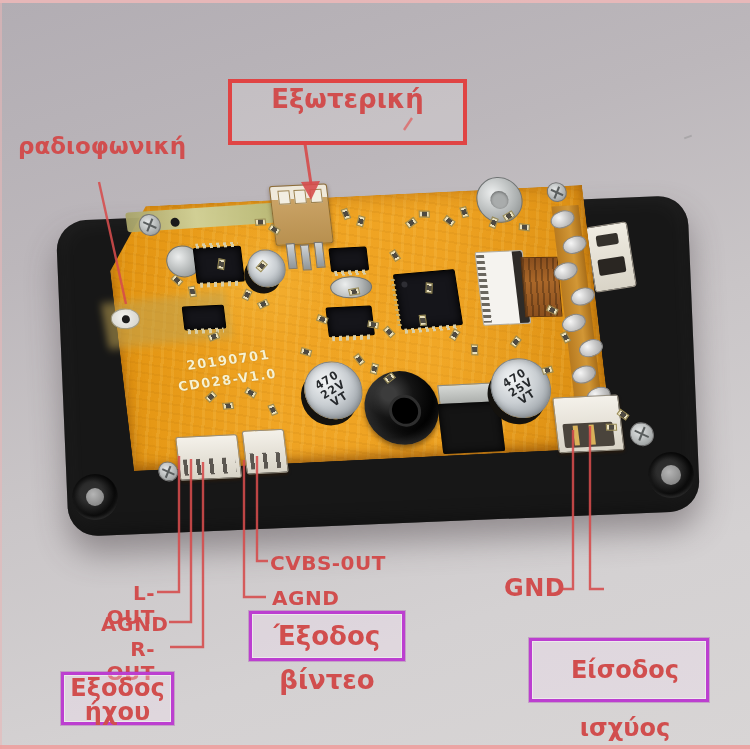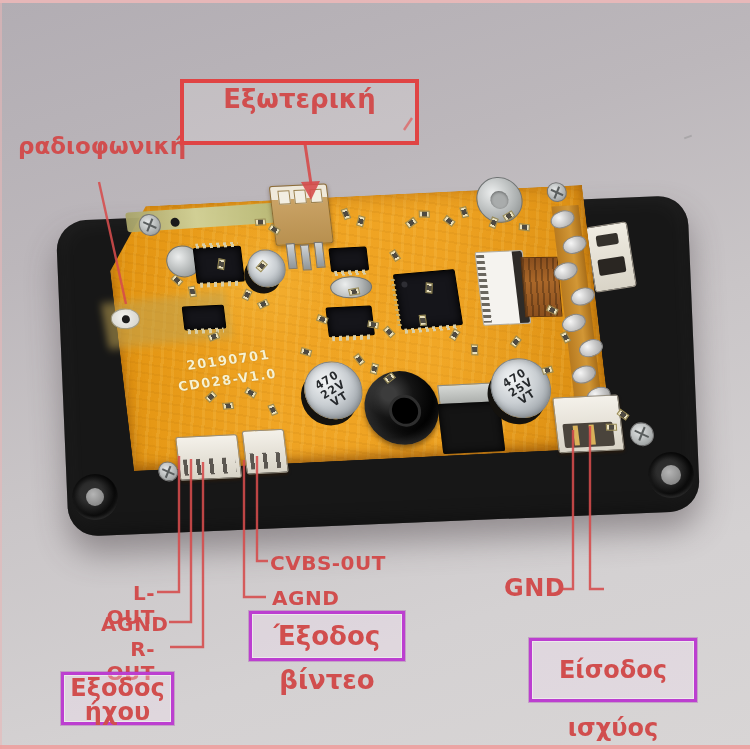--- a/index.html
+++ b/index.html
@@ -54,21 +54,21 @@
   .screw:before,.screw:after{content:"";position:absolute;left:50%;top:15%;bottom:15%;width:2px;margin-left:-1px;background:#5a5e5e;}
   .screw:before{transform:rotate(28deg);} .screw:after{transform:rotate(-62deg);}
   .silk{position:absolute;color:#f8f2cf;font-weight:bold;font-size:13px;letter-spacing:1.5px;
     transform:rotate(-5deg);text-shadow:0 0 1px rgba(120,70,0,.6);}
   
   .anno-svg{position:absolute;left:0;top:0;z-index:5;pointer-events:none;}
   .lbl{position:absolute;z-index:6;color:#d14e4e;font-weight:bold;}
   .lbl.pin{font-size:20px;letter-spacing:.5px;}
   .lbl.big{font-size:24px;letter-spacing:.5px;}
   .redbox{position:absolute;z-index:6;border:4px solid #e04444;background:rgba(240,236,238,.22);
-    color:#d14e4e;text-align:center;font-weight:bold;}
+    color:#d14e4e;text-align:center;font-weight:bold;margin-left:48px;}
   .magbox{position:absolute;z-index:6;border:3px solid #bc3fd0;background:rgba(245,226,246,.32);
     color:#d14e4e;text-align:center;font-weight:bold;
     box-shadow:inset 0 0 0 1px rgba(255,255,255,.45), 0 0 0 1px rgba(160,50,170,.3);}
   .scratch{position:absolute;background:#8f8f8f;z-index:1;}
 </style>
 </head>
 <body>
 
 <div class="scene">
 
@@ -269,18 +269,18 @@
   <div class="lbl pin" style="left:272px;top:586px;">AGND</div>
   <div class="lbl big" style="left:504px;top:574px;">GND</div>
 
   <div class="magbox" style="left:249px;top:611px;width:150px;height:44px;font-size:26px;line-height:44px;">Έξοδος βίντεο</div>
 
   <div class="magbox" style="left:61px;top:672px;width:107px;height:46px;font-size:24px;line-height:24px;padding-top:1px;">
     <div>Εξοδος</div>
     <div>ήχου</div>
   </div>
 
-  <div class="magbox" style="left:529px;top:638px;width:162px;height:58px;font-size:24px;line-height:58px;">Είσοδος ισχύος</div>
+  <div class="magbox" style="left:529px;top:638px;width:162px;height:58px;font-size:24px;line-height:58px;padding-left:12px;">Είσοδος ισχύος</div>
 
   <div class="edge top"></div>
   <div class="edge left"></div>
   <div class="edge bottom"></div>
 </div>
 
 </body></html>

